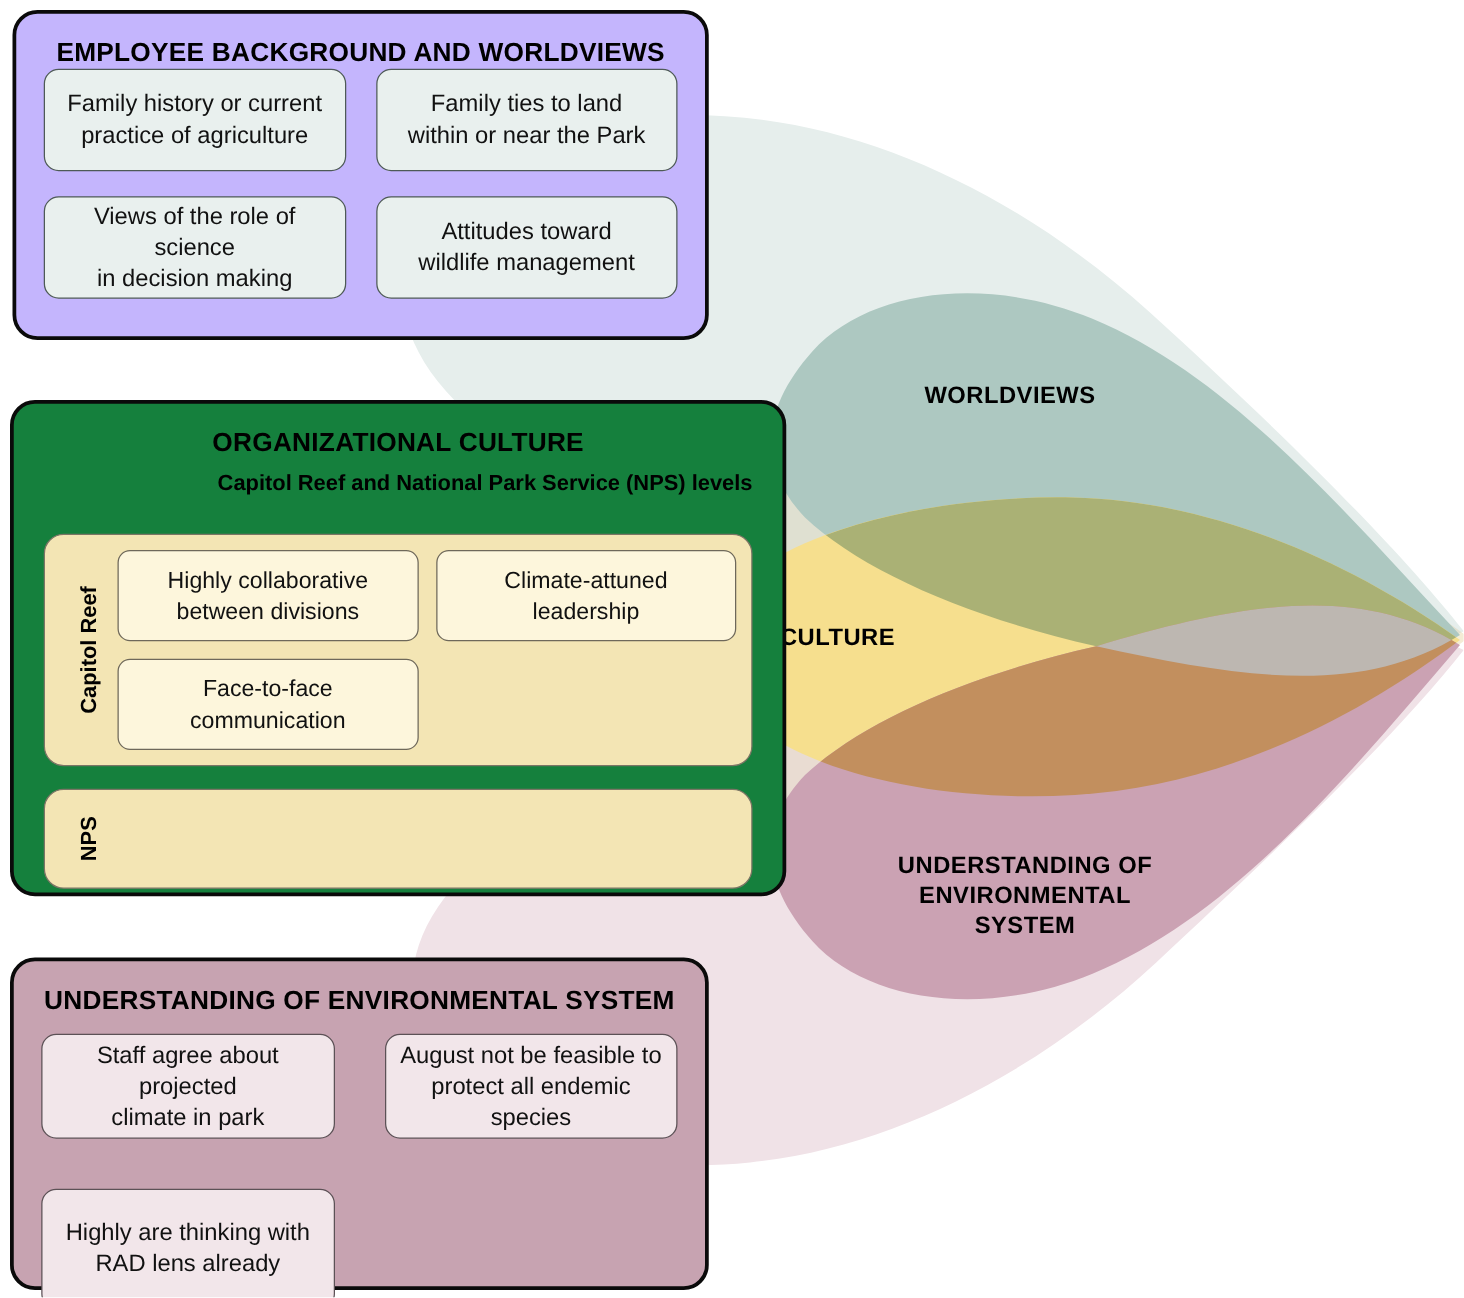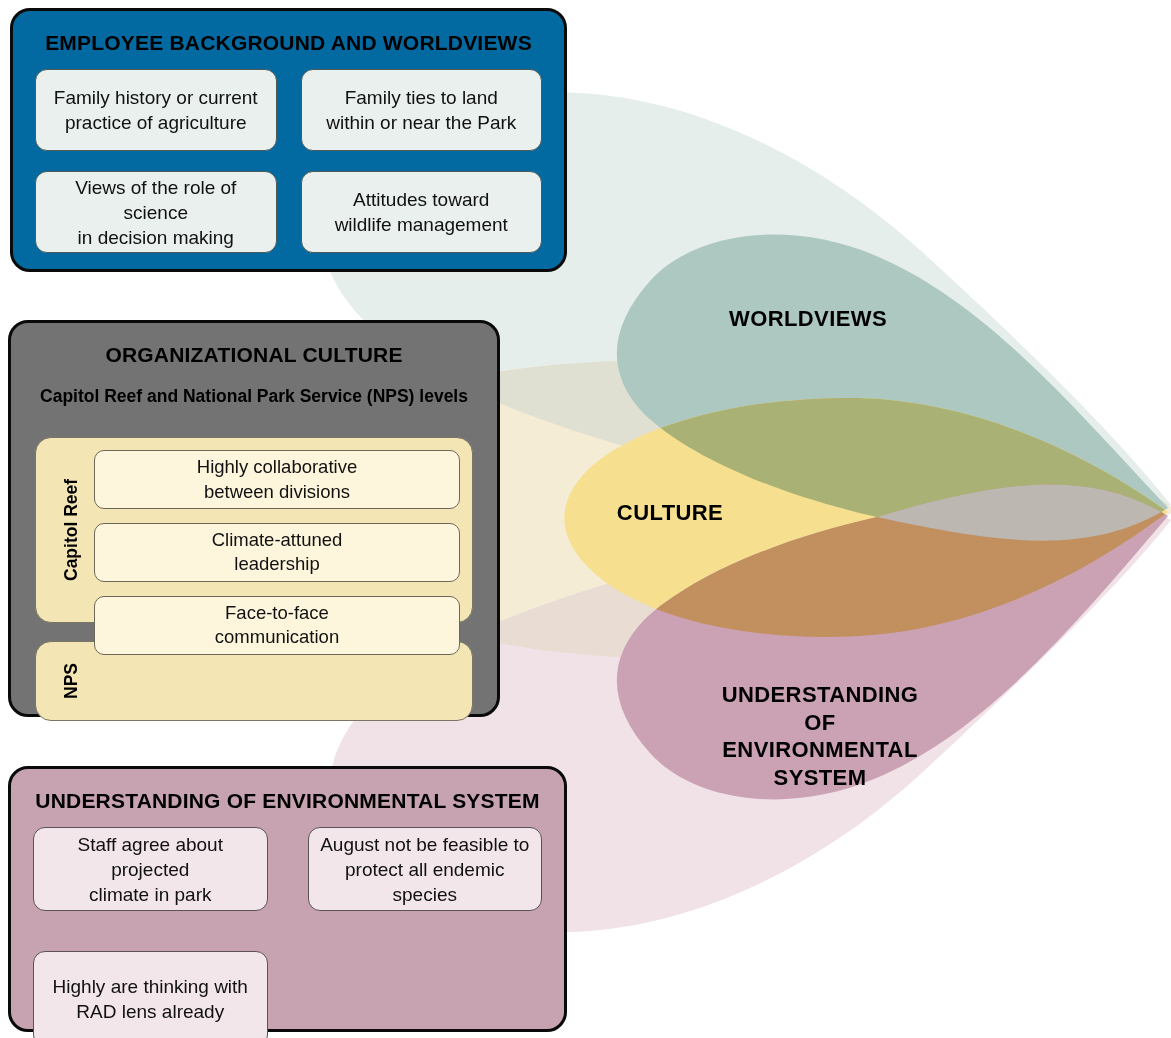--- a/index.html
+++ b/index.html
@@ -12,78 +12,78 @@
   
   .box {
     position:absolute; box-sizing:border-box;
     border:3px solid #0a0a0a; border-radius:20px;
   }
   .box-title {
     text-align:center; font-weight:bold; font-size:21px; letter-spacing:.2px;
     line-height:1.15;
   }
   .box-subtitle {
-    text-align:center; font-weight:bold; font-size:17.5px; line-height:1.2;
-    margin-top:19px;
+    text-align:right; font-weight:bold; font-size:17.5px; line-height:1.2;
+    margin-top:9px;
   }
   .cell {
     box-sizing:border-box; border-radius:12px;
     display:flex; align-items:center; justify-content:center;
     text-align:center; font-size:19px; line-height:1.32; white-space:pre-line;
     padding:4px 10px; color:#111;
   }
 
   
   .box-employee {
     left:10px; top:8px; width:557px; height:264px;
-    background:#0369a1; padding:20px 22px 0;
+    background:#c4b5fd; padding:20px 22px 0;
   }
   .box-employee .grid2 {
     display:grid; grid-template-columns:1fr 1fr;
-    column-gap:24px; row-gap:20px; margin-top:14px;
+    column-gap:24px; row-gap:20px; 
   }
   .box-employee .cell { background:#e9f0ee; border:1.4px solid #4e5a57; height:82px; }
 
   
   .box-culture {
-    left:8px; top:320px; width:492px; height:397px;
-    background:#737373; padding:20px 24px 0;
+    left:8px; top:320px; width:621px; height:397px;
+    background:#15803d; padding:20px 24px 0;
   }
   .group {
     box-sizing:border-box; background:#f3e5b4;
     border:1.4px solid #7b7565; border-radius:16px;
     display:flex; padding:12px;
   }
   .group-cr { margin-top:30px; height:186px; }
   .group-nps { margin-top:18px; height:80px; }
   .group-label {
     width:46px; display:flex; align-items:center; justify-content:center;
     font-weight:bold; font-size:17.5px;
     writing-mode:vertical-rl; transform:rotate(180deg);
   }
-  .group-grid { flex:1; display:grid; grid-template-columns:1fr; gap:14px; }
+  .group-grid { flex:1; display:grid; grid-template-columns:1fr 1fr; gap:14px; }
   .group-cr .group-grid { grid-template-rows:1fr 1fr; }
   .group-nps .group-grid { grid-template-rows:1fr; }
   .box-culture .cell { background:#fdf6dc; border:1.4px solid #6e685a; border-radius:10px; font-size:18.5px; }
 
   
   .box-environment {
     left:8px; top:766px; width:559px; height:266px;
     background:#c7a3b1; padding:20px 22px 0;
   }
   .box-environment .grid2 {
     display:grid; grid-template-columns:1fr 1fr;
     grid-template-rows:84px 96px;
     column-gap:24px; row-gap:14px; margin-top:14px;gap:40px;
   }
   .box-environment .cell { background:#f2e6ea; border:1.4px solid #5c5156; }
 
   
   .petal-label {
-    position:absolute; font-weight:bold; font-size:22px; letter-spacing:.4px;
+    position:absolute; font-weight:bold; font-size:19px; letter-spacing:.4px;
     text-align:center; white-space:pre-line; line-height:1.25; color:#000;
   }
   #lbl-worldviews  { left:688px; top:305px; width:240px; }
   #lbl-culture     { left:590px; top:499px; width:160px; }
   #lbl-environment { left:705px; top:681px; width:230px; }
 </style>
 </head>
 <body>
 
 <div id="canvas">

